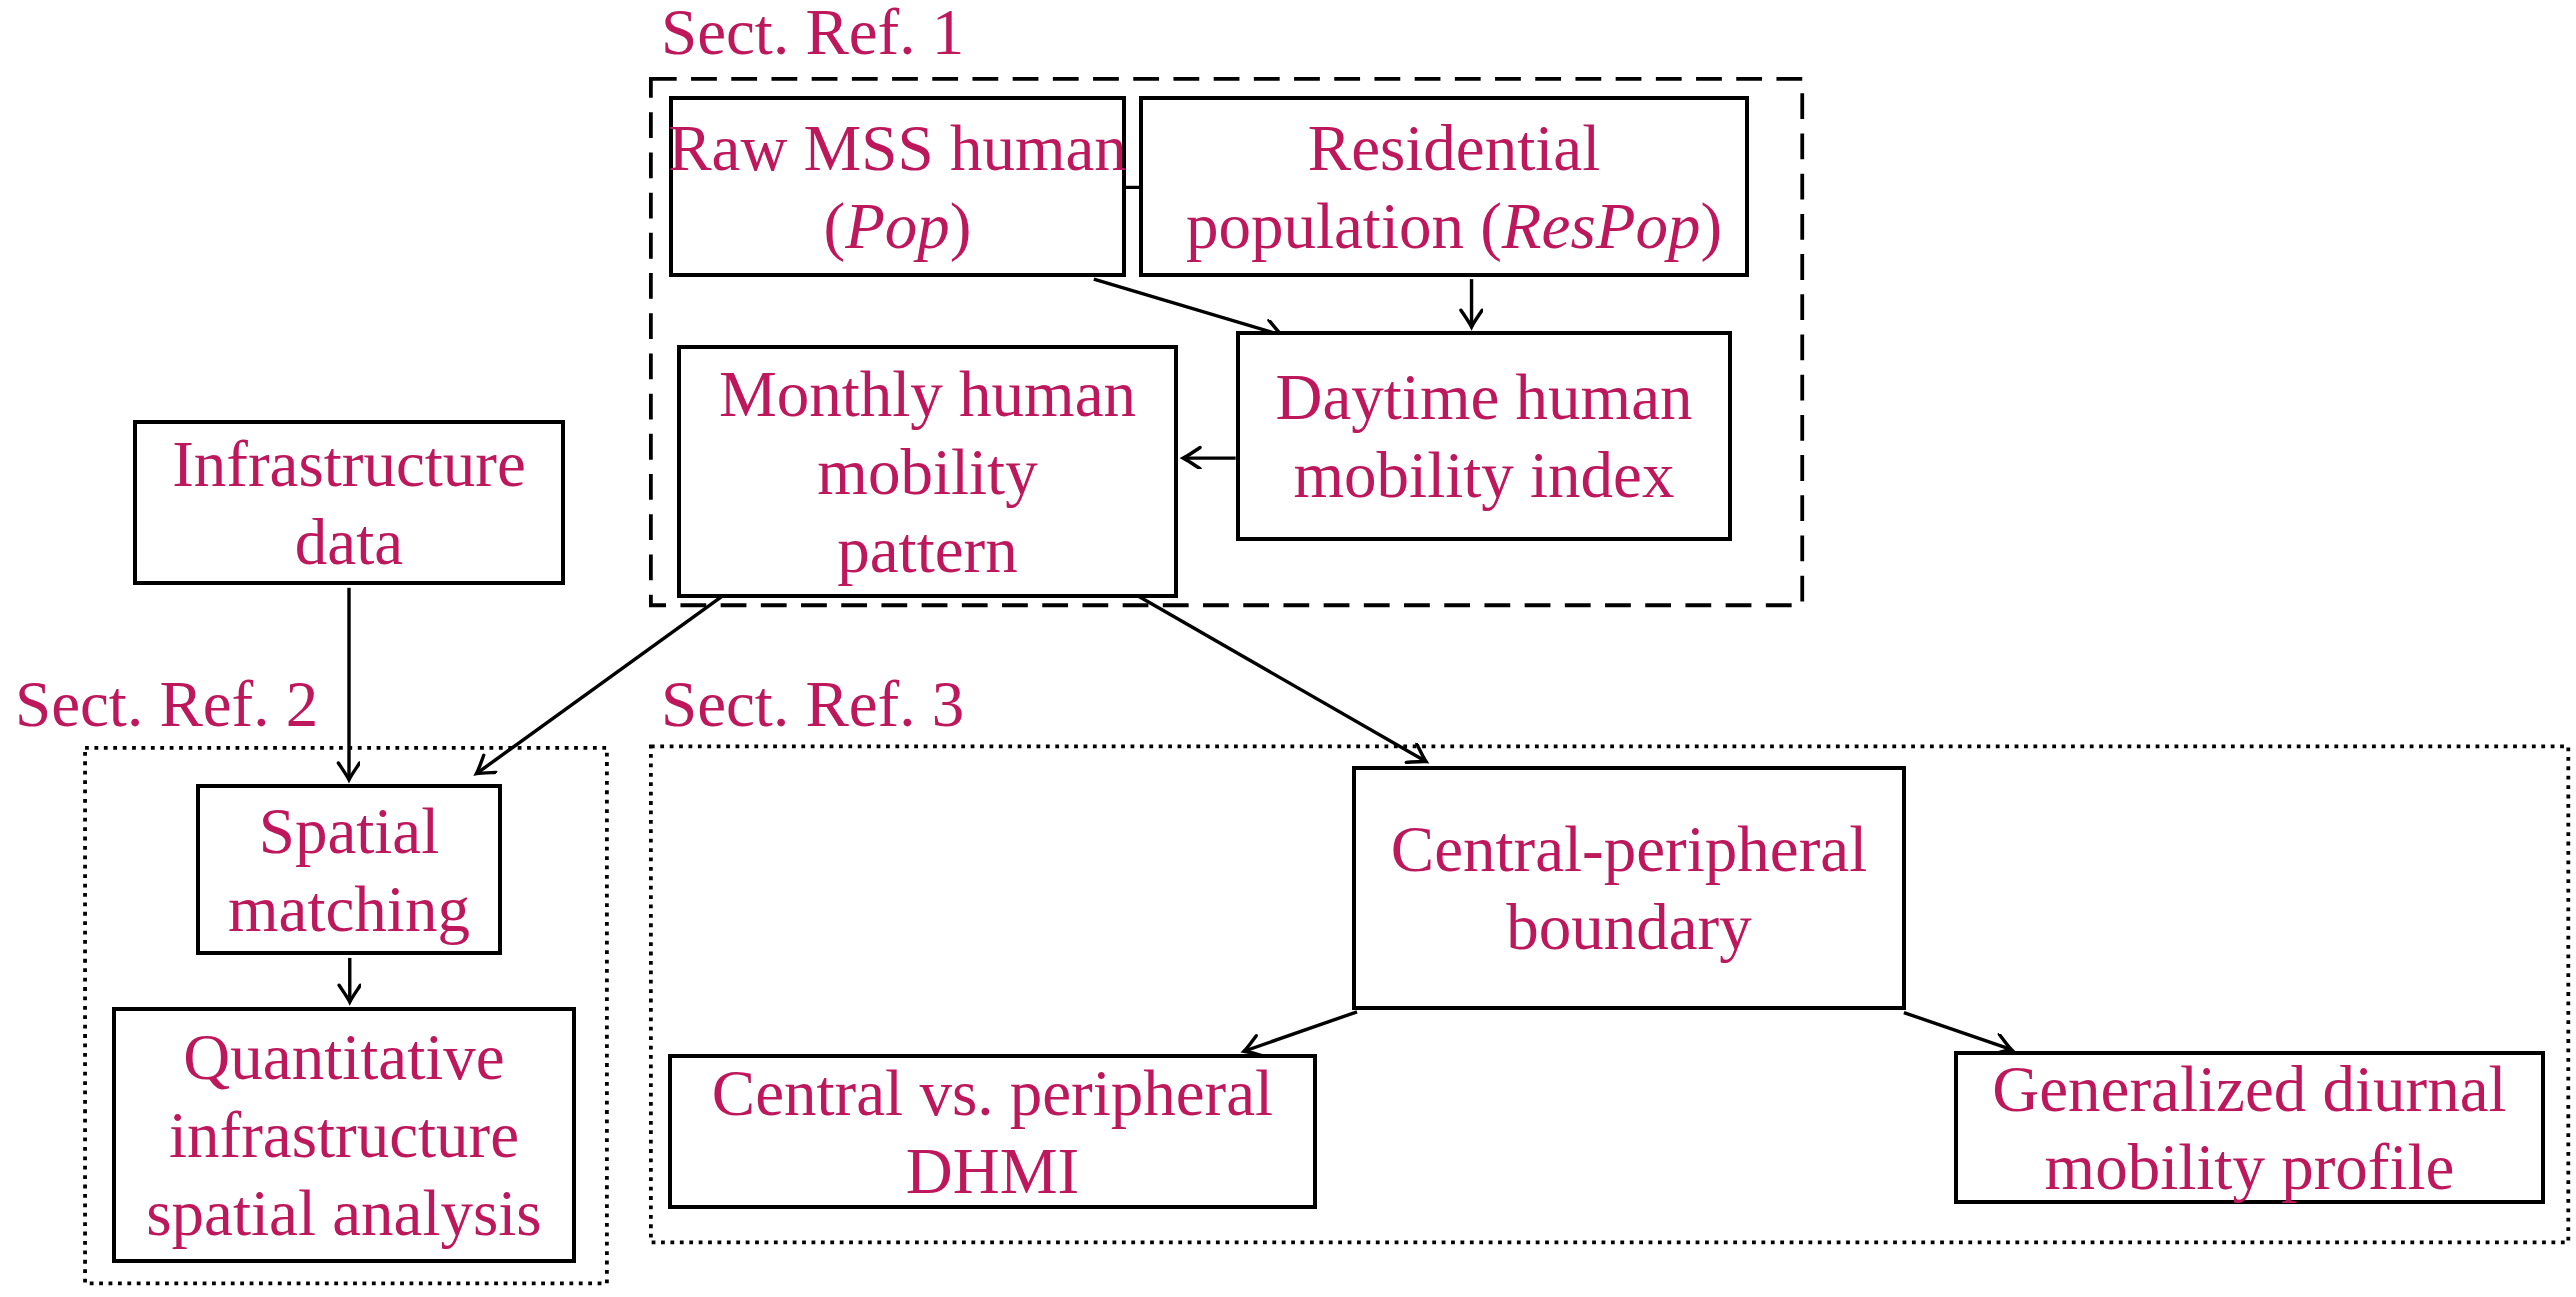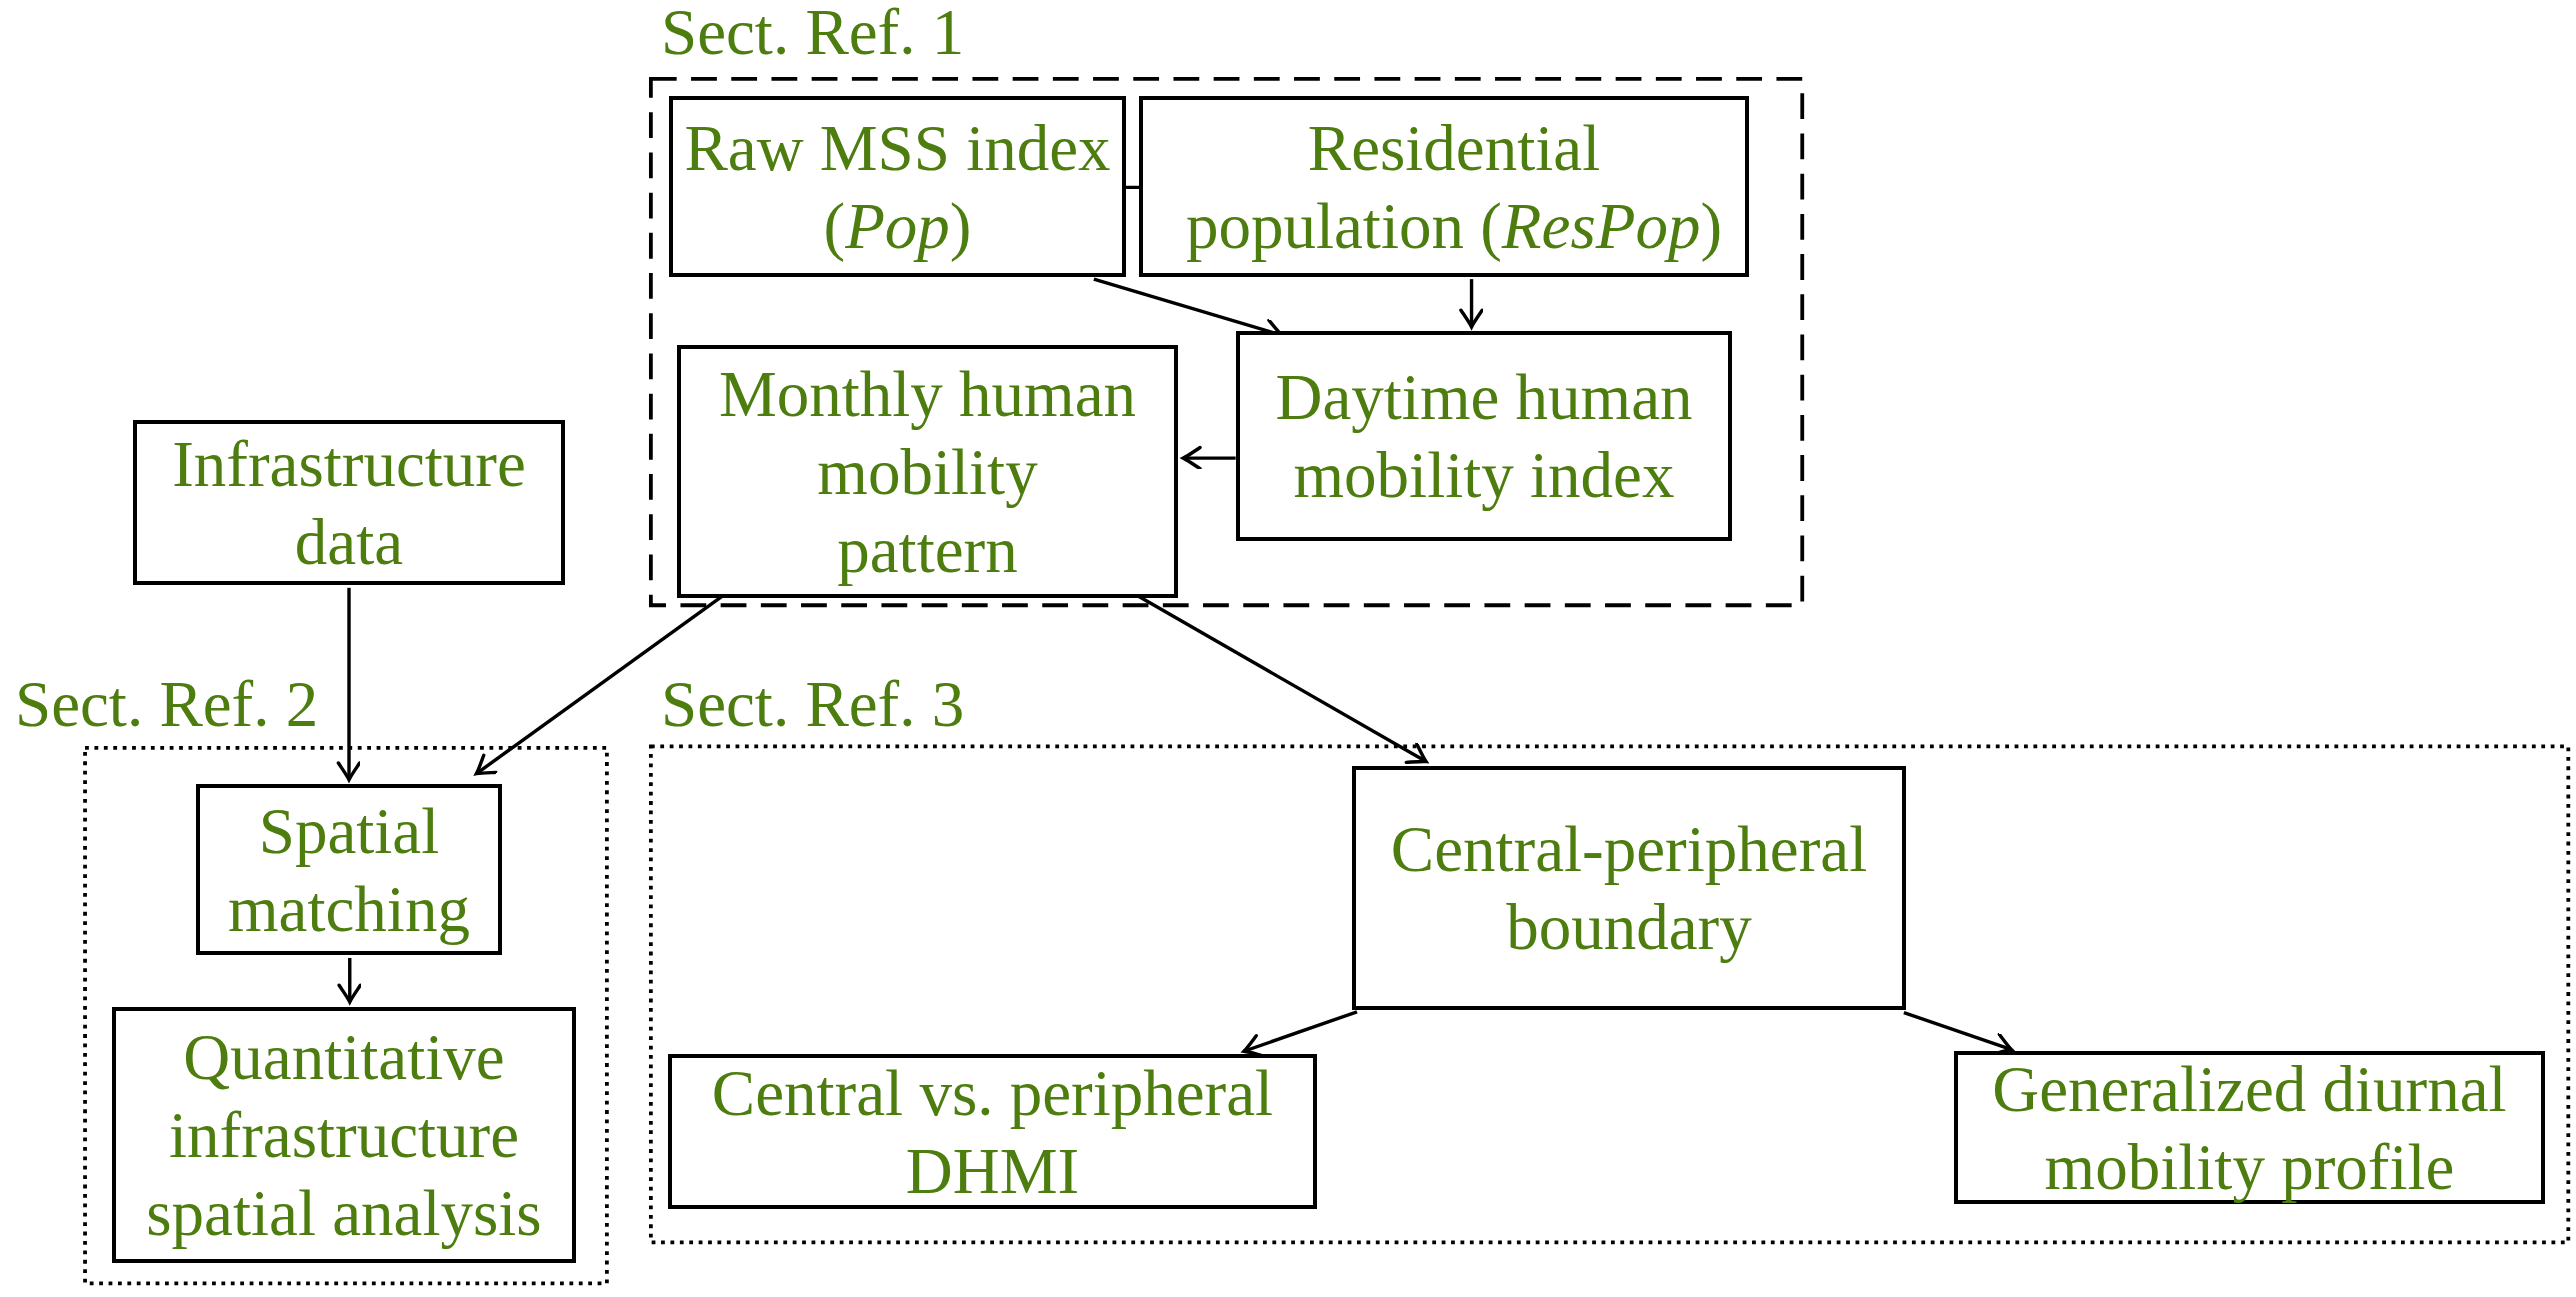--- a/index.html
+++ b/index.html
@@ -8,21 +8,21 @@
     background: #ffffff;
     width: 2576px;
     height: 1297px;
   }
   .stage {
     position: relative;
     width: 2576px;
     height: 1297px;
     background: #ffffff;
     font-family: "Liberation Serif", "DejaVu Serif", serif;
-    color: #4d7c0f;
+    color: #be185d;
     overflow: hidden;
   }
   svg.canvas {
     position: absolute;
     left: 0;
     top: 0;
     width: 2576px;
     height: 1297px;
   }
   .node {
@@ -88,21 +88,21 @@
     <line x1="461" y1="1263" x2="461" y2="1321" stroke="#000000" stroke-width="4.5" marker-end="url(#vhead)"></line>
     <line x1="1789" y1="1334" x2="1640" y2="1386" stroke="#000000" stroke-width="4.5" marker-end="url(#vhead)"></line>
     <line x1="2510" y1="1335" x2="2652" y2="1384" stroke="#000000" stroke-width="4.5" marker-end="url(#vhead)"></line>
   </svg>
 
   <div class="sec-label" id="lbl-sect1">Sect. Ref. 1</div>
   <div class="sec-label" id="lbl-sect2">Sect. Ref. 2</div>
   <div class="sec-label" id="lbl-sect3">Sect. Ref. 3</div>
 
   <div class="node" id="box-raw">
-      <div class="ln"><span>Raw MSS index</span></div>
+      <div class="ln"><span>Raw MSS human</span></div>
       <div class="ln"><span>(</span><span class="it">Pop</span><span>)</span></div>
     </div>
   <div class="node" id="box-residential">
       <div class="ln"><span>Residential</span></div>
       <div class="ln"><span>population (</span><span class="it">ResPop</span><span>)</span></div>
     </div>
   <div class="node" id="box-monthly">
       <div class="ln"><span>Monthly human</span></div>
       <div class="ln"><span>mobility</span></div>
       <div class="ln"><span>pattern</span></div>

